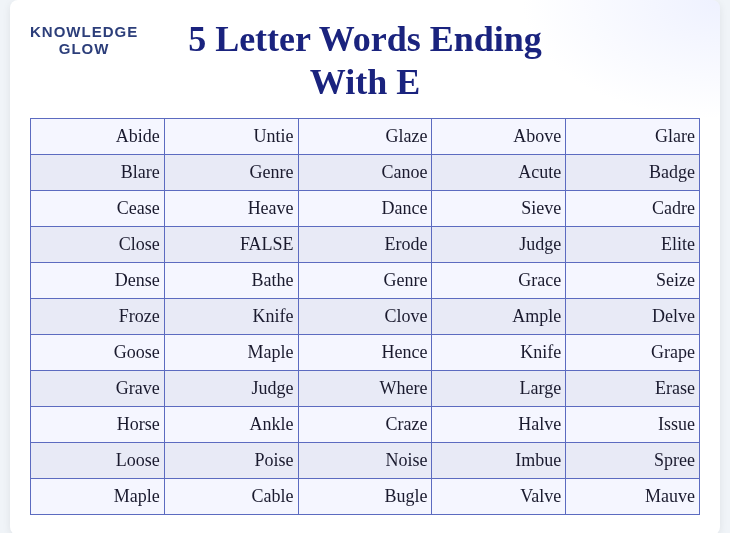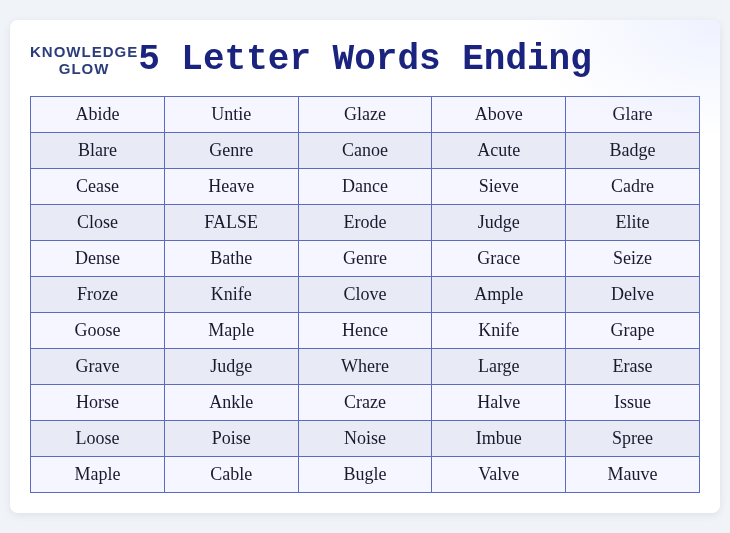--- a/index.html
+++ b/index.html
@@ -55,32 +55,32 @@
       text-align: center;
       margin-top: 2px;
     }
 
     .title {
       text-align: center;
       color: #1a237e;
       font-weight: bold;
       font-size: 36px;
       line-height: 1.2;
-      font-family: Liberation Mono, monospace;
+      font-family: Liberation Serif, serif;
     }
 
     .word-table {
       width: 100%;
       border-collapse: collapse;
       border: 1.5px solid #2c3e7a;
     }
 
     .word-table td {
       border: 1px solid #5c6bc0;
-      text-align: center;
+      text-align: right;
       padding: 7px 4px;
       font-size: 18px;
       color: #1a1a2e;
       font-family: Georgia, serif;
       width: 20%;
     }
 
     .word-table tr:nth-child(odd) td {
       background-color: #f5f6ff;
     }
@@ -116,20 +116,21 @@
         <circle cx="34.5" cy="12.5" r="1.5" fill="#333"></circle>
         <circle cx="41.5" cy="12.5" r="1.5" fill="#333"></circle>
         <ellipse cx="38" cy="18" rx="4" ry="2" fill="#c0922a" opacity="0.6"></ellipse>
       </svg>
       <span class="logo-text">KNOWLEDGE GLOW</span>
     </div>
 
     <div>
       <div class="title">
         <div>5 Letter Words Ending</div>
+        <div>With E</div>
       </div>
     </div>
   </div>
 
   <table class="word-table">
     <tbody id="table-body">
     <tr>
           <td>Abide</td>
           <td>Untie</td>
           <td>Glaze</td>

